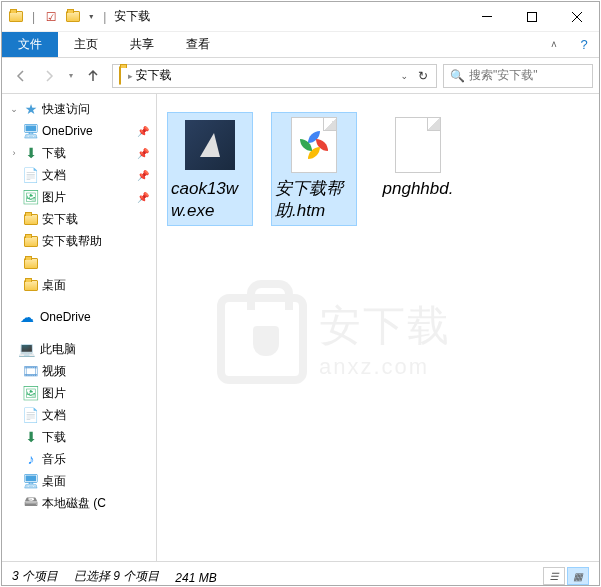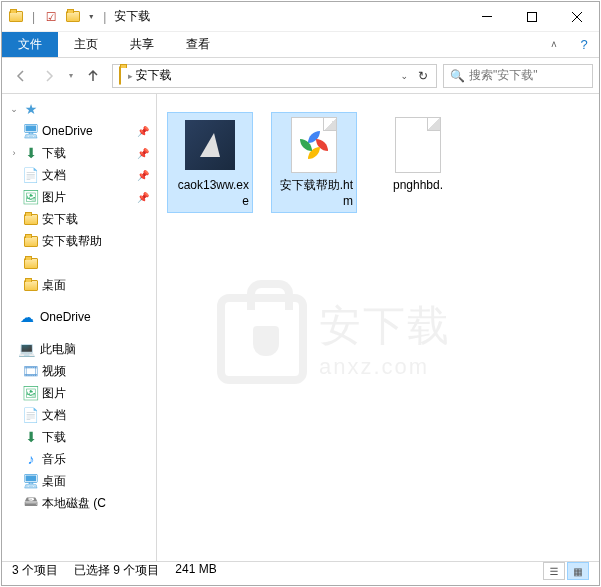--- a/index.html
+++ b/index.html
@@ -52,21 +52,21 @@
 
 .star-blue { color:#4a9fd8; }
 .cloud-blue { color:#0078d7; }
 .pc-blue { color:#0078d7; }
 .disk { color:#888; }
 
 .content { flex: 1; position: relative; padding: 18px 10px; display: flex; align-items: flex-start; gap: 18px; }
 .file-item { width: 86px; display: flex; flex-direction: column; align-items: center; padding: 4px; }
 .file-item.selected { background: #cce8ff; border: 1px solid #99d1ff; padding: 3px; }
 .file-thumb { width: 58px; height: 58px; display: flex; align-items: center; justify-content: center; margin-bottom: 4px; }
-.file-label { font-size: 12px; text-align: right; line-height: 1.3; word-break: break-all; }
+.file-label { font-size: 17px; text-align: left; line-height: 1.3; word-break: break-all; font-style: italic; }
 
 .thumb-exe { width: 50px; height: 50px; background: linear-gradient(135deg, #2a3f5f, #1a2a3f); display:flex; align-items:center; justify-content:center; }
 .sail { width:0; height:0; border-left: 14px solid transparent; border-right: 6px solid transparent; border-bottom: 24px solid #e0e0e0; }
 
 .thumb-blank { width: 46px; height: 56px; background:#fff; border:1px solid #ccc; position:relative; }
 .thumb-blank::after { content:""; position:absolute; top:0; right:0; width:12px; height:12px; background:linear-gradient(135deg, #fff 50%, #ddd 50%); border-left:1px solid #ccc; border-bottom:1px solid #ccc; }
 
 .thumb-htm { width: 46px; height: 56px; background:#fff; border:1px solid #ccc; position:relative; display:flex; align-items:center; justify-content:center; }
 .thumb-htm::after { content:""; position:absolute; top:0; right:0; width:12px; height:12px; background:linear-gradient(135deg, #fff 50%, #ddd 50%); border-left:1px solid #ccc; border-bottom:1px solid #ccc; }
 .pinwheel { width:28px; height:28px; position:relative; }
@@ -77,21 +77,21 @@
 .pw4 { background:#34a853; top:8px; left:0; transform:rotate(270deg); }
 
 .watermark { position:absolute; top: 200px; left: 60px; width: 340px; opacity: 0.12; display:flex; align-items:center; gap:12px; pointer-events:none; }
 .wm-bag { width: 90px; height: 90px; border: 8px solid #888; border-radius: 12px; position:relative; }
 .wm-bag::before { content:""; position:absolute; top:-22px; left:22px; width:30px; height:22px; border:8px solid #888; border-bottom:none; border-radius: 14px 14px 0 0; }
 .wm-shield { position:absolute; top:24px; left:28px; width:26px; height:30px; background:#888; border-radius: 4px 4px 12px 12px; }
 .wm-text { display:flex; flex-direction:column; }
 .wm-cn { font-size: 42px; color:#888; font-weight:300; letter-spacing:2px; }
 .wm-en { font-size: 22px; color:#888; letter-spacing:2px; }
 
-.statusbar { height: 24px; border-top: 1px solid #d9d9d9; display:flex; align-items:flex-start; padding: 0 10px; font-size: 12px; gap: 16px; }
+.statusbar { height: 24px; border-top: 1px solid #d9d9d9; display:flex; align-items:flex-end; padding: 0 10px; font-size: 12px; gap: 16px; font-style: italic; }
 .status-spacer { flex: 1; }
 .view-btns { display:flex; gap:2px; }
 .view-btn { width:22px; height:18px; border:1px solid #ccc; display:flex; align-items:center; justify-content:center; font-size:10px; color:#555; }
 .view-btn.active { background:#cce8ff; border-color:#99d1ff; }
 
 svg { display:block; }
 </style>
 </head>
 <body>
 
@@ -170,20 +170,21 @@
       <span class="search-text">搜索"安下载"</span>
     </div>
   </div>
 
   <div class="body-area">
     <div class="sidebar">
 
       <div class="sb-item">
         <span class="sb-tree">⌄</span>
         <span class="sb-icon star-blue">★</span>
+        <span class="sb-label">快速访问</span>
       </div>
       <div class="sb-item">
         <span class="sb-tree"></span>
         <span class="sb-icon" style="color:#4aa3df">🖥</span>
         <span class="sb-label">OneDrive</span>
         <span class="sb-pin">📌</span>
       </div>
       <div class="sb-item">
         <span class="sb-tree">›</span>
         <span class="sb-icon" style="color:#2e8b57">⬇</span>

